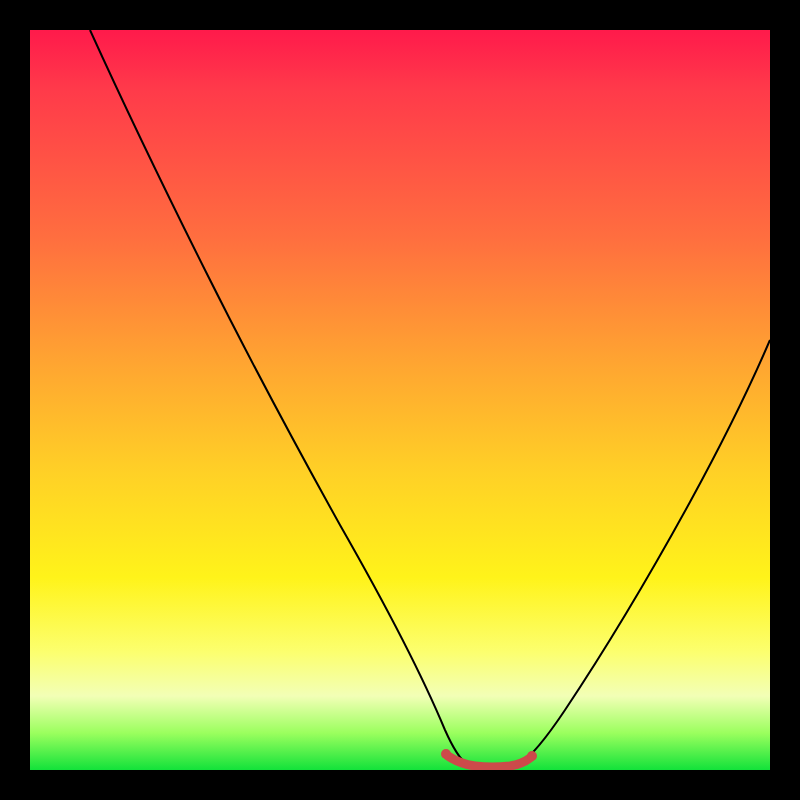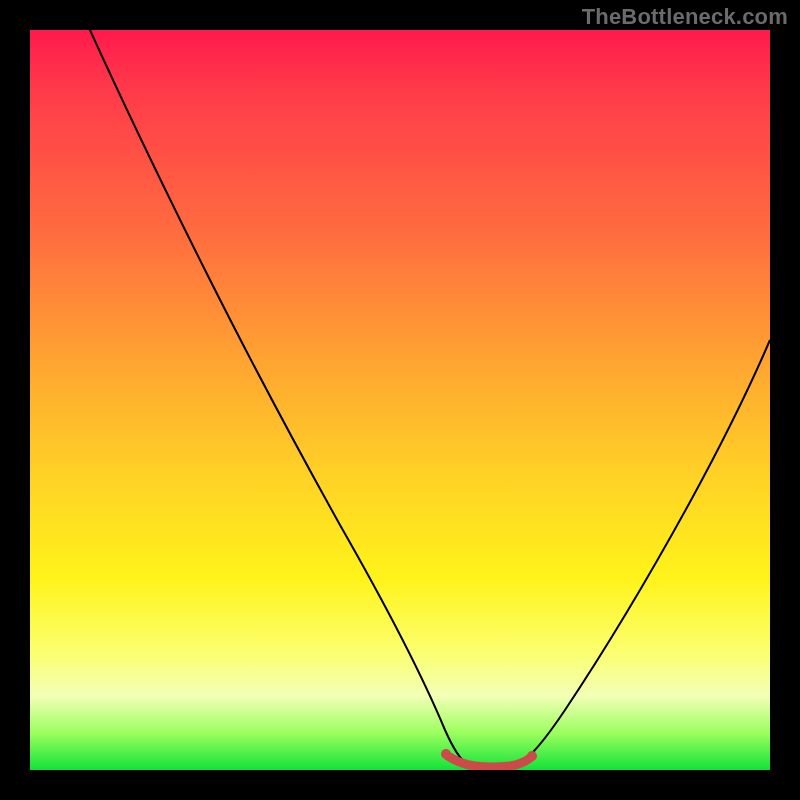--- a/index.html
+++ b/index.html
@@ -68,21 +68,20 @@
     stroke-linecap: round;
   }
   .curve .bottom-dot {
     fill: #cc4a4a;
   }
 </style>
 </head>
 <body>
 
 <div class="frame">
-  <div class="watermark">TheBottleneck.com</div>
 
   <div class="plot-area">
     <svg class="curve" viewBox="0 0 740 740" preserveAspectRatio="none">
 
       <path class="main-line" d="M 60 0
                C 90 66, 130 150, 175 240
                C 220 330, 265 414, 310 495
                C 350 565, 390 640, 415 700
                C 423 718, 430 730, 438 735"></path>
 

